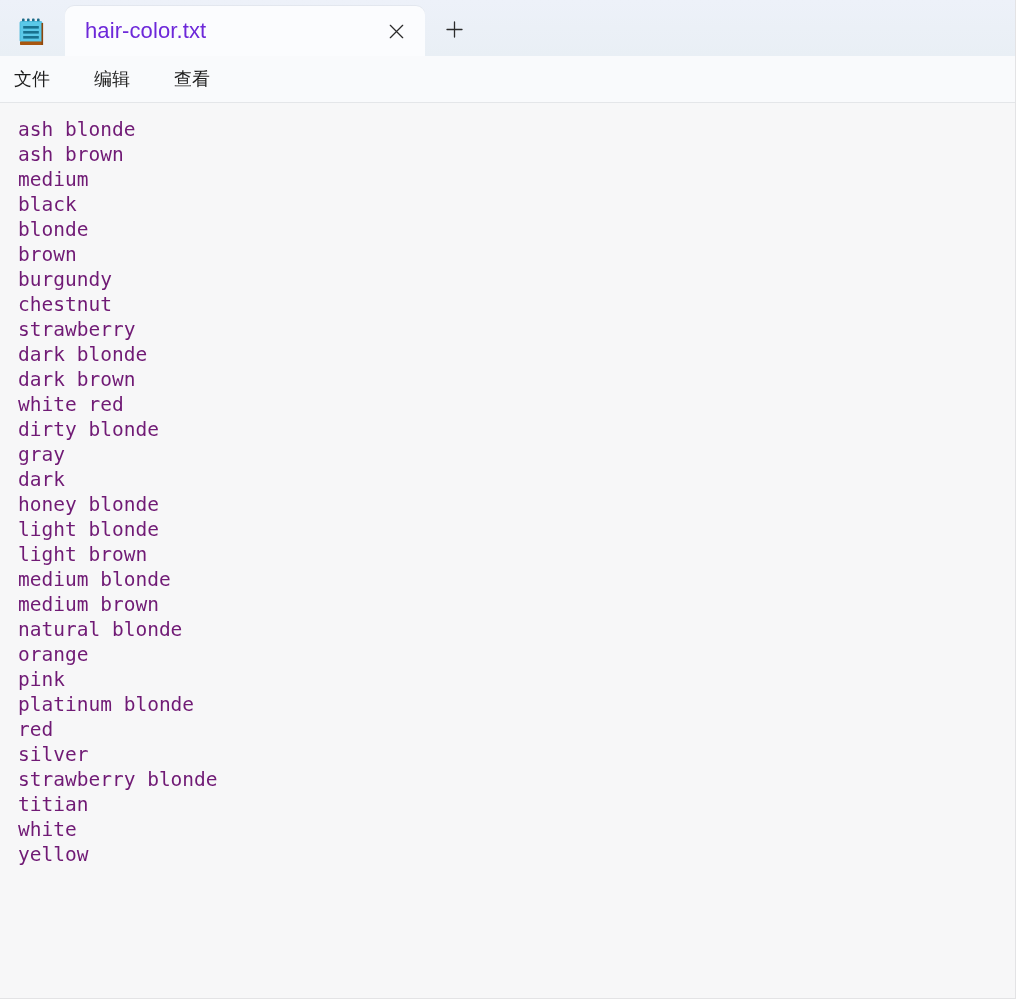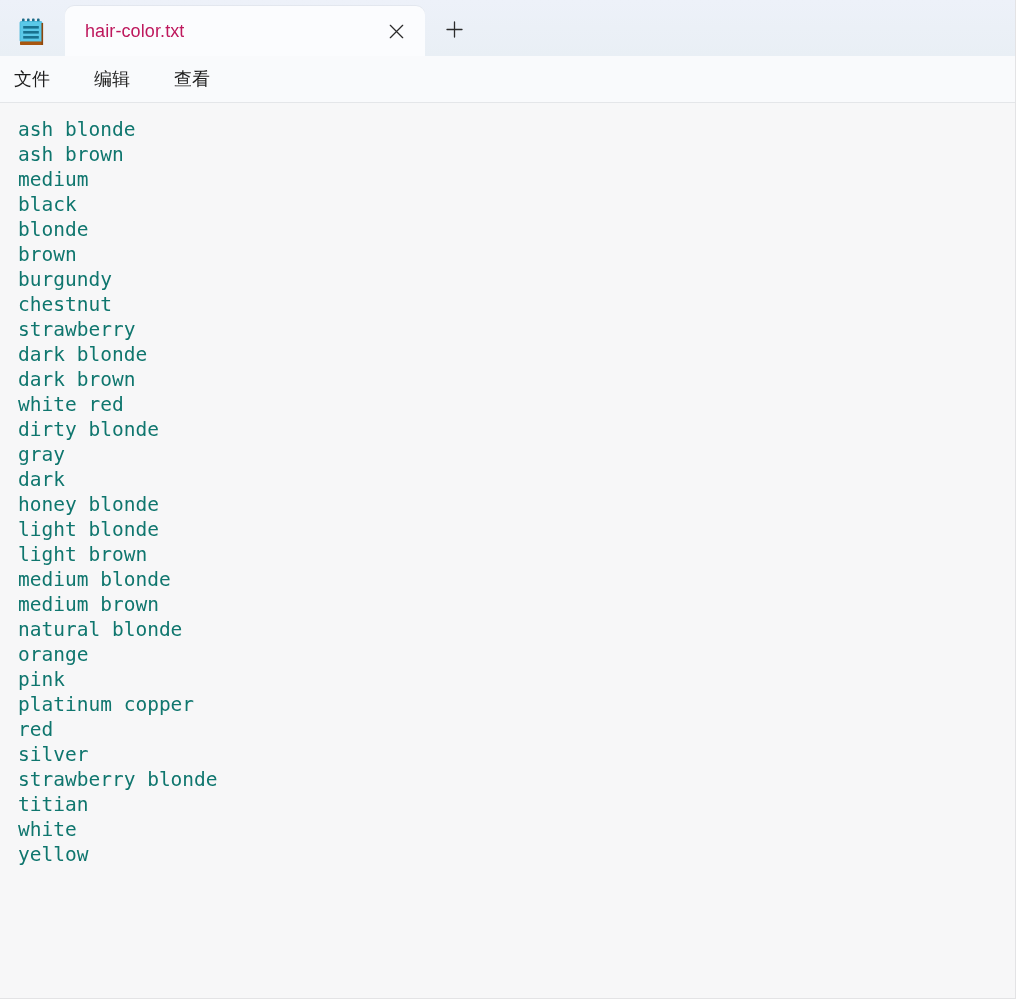--- a/index.html
+++ b/index.html
@@ -42,22 +42,22 @@
     width:360px;
     height:50px;
     background:#fbfcfe;
     border-radius:9px 9px 0 0;
     display:flex;
     align-items:center;
     box-shadow:0 -1px 0 rgba(0,0,0,0.04);
   }
   .tab-title {
     margin-left:20px;
-    font-size:18px;
-    color:#be185d;
+    font-size:22px;
+    color:#6d28d9;
     letter-spacing:0.1px;
     white-space:nowrap;
     overflow:hidden;
     text-overflow:ellipsis;
     max-width:270px;
   }
   .tab-close {
     position:absolute;
     right:14px; top:50%;
     transform:translateY(-50%);
@@ -99,21 +99,21 @@
     right:0; bottom:0;
     background:#f7f7f8;
     overflow:auto;
     padding:13px 0 0 18px;
     cursor:text;
   }
   .editor-line {
     font-family:"DejaVu Sans Mono", monospace;
     font-size:19.5px;
     line-height:25px;
-    color:#0f766e;
+    color:#701a75;
     white-space:pre;
     letter-spacing:0px;
   }
 </style>
 </head>
 <body>
 
 <div id="app">
 
   <div class="titlebar">
@@ -179,21 +179,21 @@
       <div class="editor-line">gray</div>
       <div class="editor-line">dark</div>
       <div class="editor-line">honey blonde</div>
       <div class="editor-line">light blonde</div>
       <div class="editor-line">light brown</div>
       <div class="editor-line">medium blonde</div>
       <div class="editor-line">medium brown</div>
       <div class="editor-line">natural blonde</div>
       <div class="editor-line">orange</div>
       <div class="editor-line">pink</div>
-      <div class="editor-line">platinum copper</div>
+      <div class="editor-line">platinum blonde</div>
       <div class="editor-line">red</div>
       <div class="editor-line">silver</div>
       <div class="editor-line">strawberry blonde</div>
       <div class="editor-line">titian</div>
       <div class="editor-line">white</div>
       <div class="editor-line">yellow</div>
     </div>
 
 </div>
 

